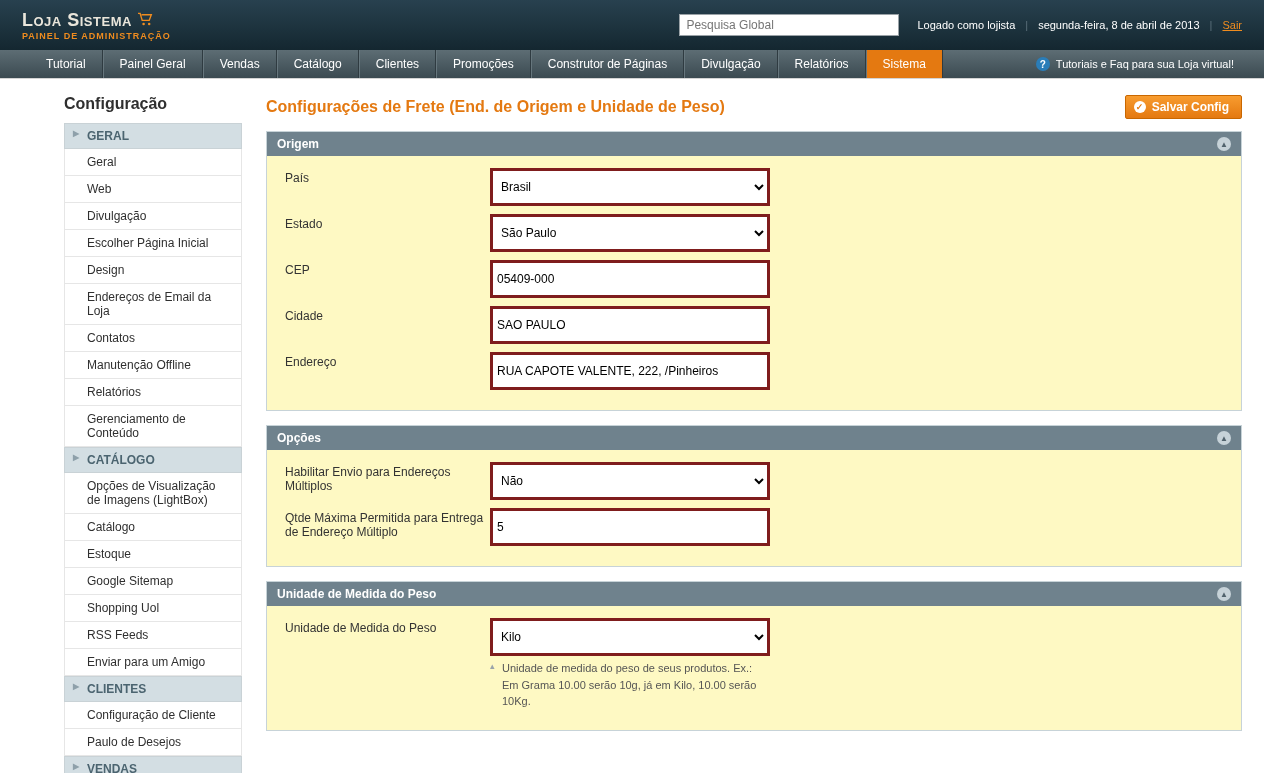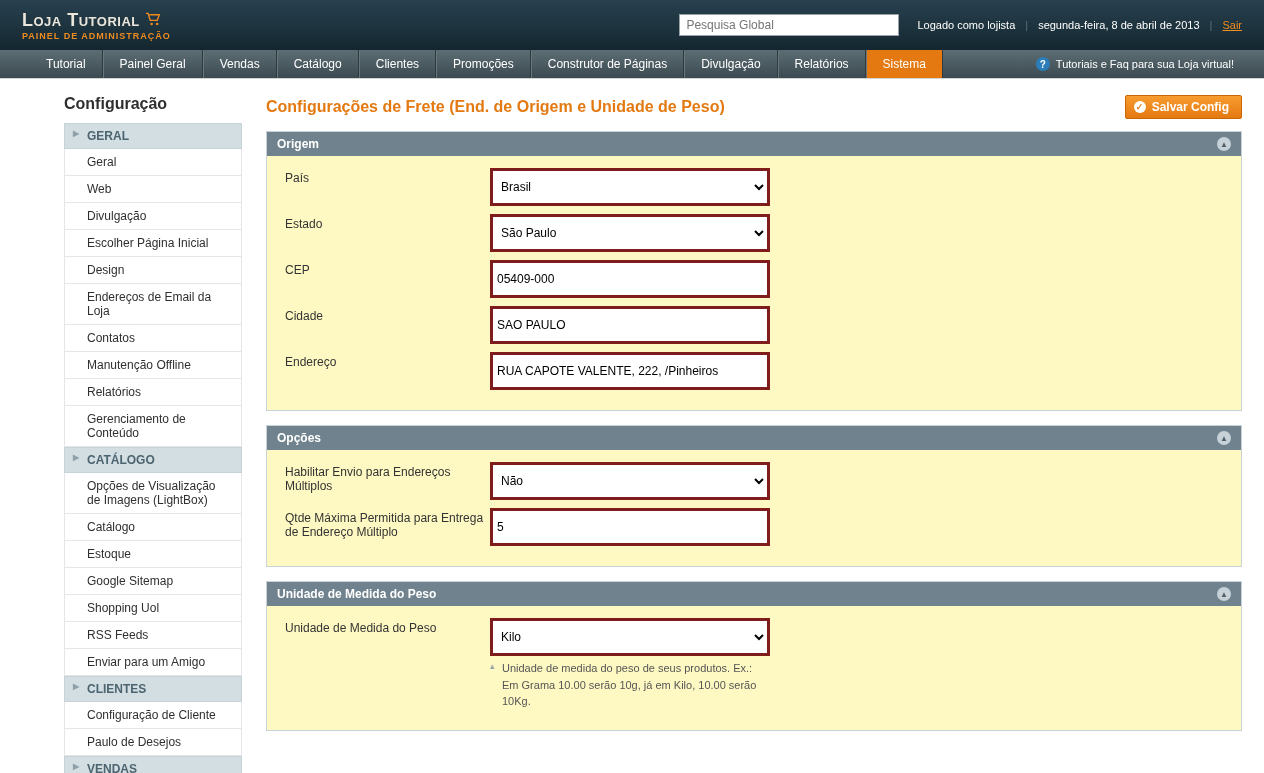--- a/index.html
+++ b/index.html
@@ -52,21 +52,21 @@
   .hint { font-size: 11px; color: #555; margin-top: 4px; line-height: 1.5; position: relative; padding-left: 12px; }
   .hint::before { content: '▴'; position: absolute; left: 0; top: 0; color: #9aa4aa; font-size: 9px; }
   .cart-icon svg { width: 18px; height: 14px; }
 </style>
 </head>
 <body>
 
 <div class="topbar">
   <div class="logo">
     <span class="logo-main">
-      <span>Loja Tutorial</span>
+      <span>Loja Sistema</span>
       <span class="cart-icon">
         <svg viewBox="0 0 24 20">
             <path d="M2 2h3l3 10h10l3-8H7" fill="none" stroke="#ef8c1f" stroke-width="2"></path>
             <circle cx="10" cy="17" r="1.8" fill="#ef8c1f"></circle>
             <circle cx="18" cy="17" r="1.8" fill="#ef8c1f"></circle>
           </svg>
       </span>
     </span>
     <span class="logo-sub">Painel de Administração</span>
   </div>

